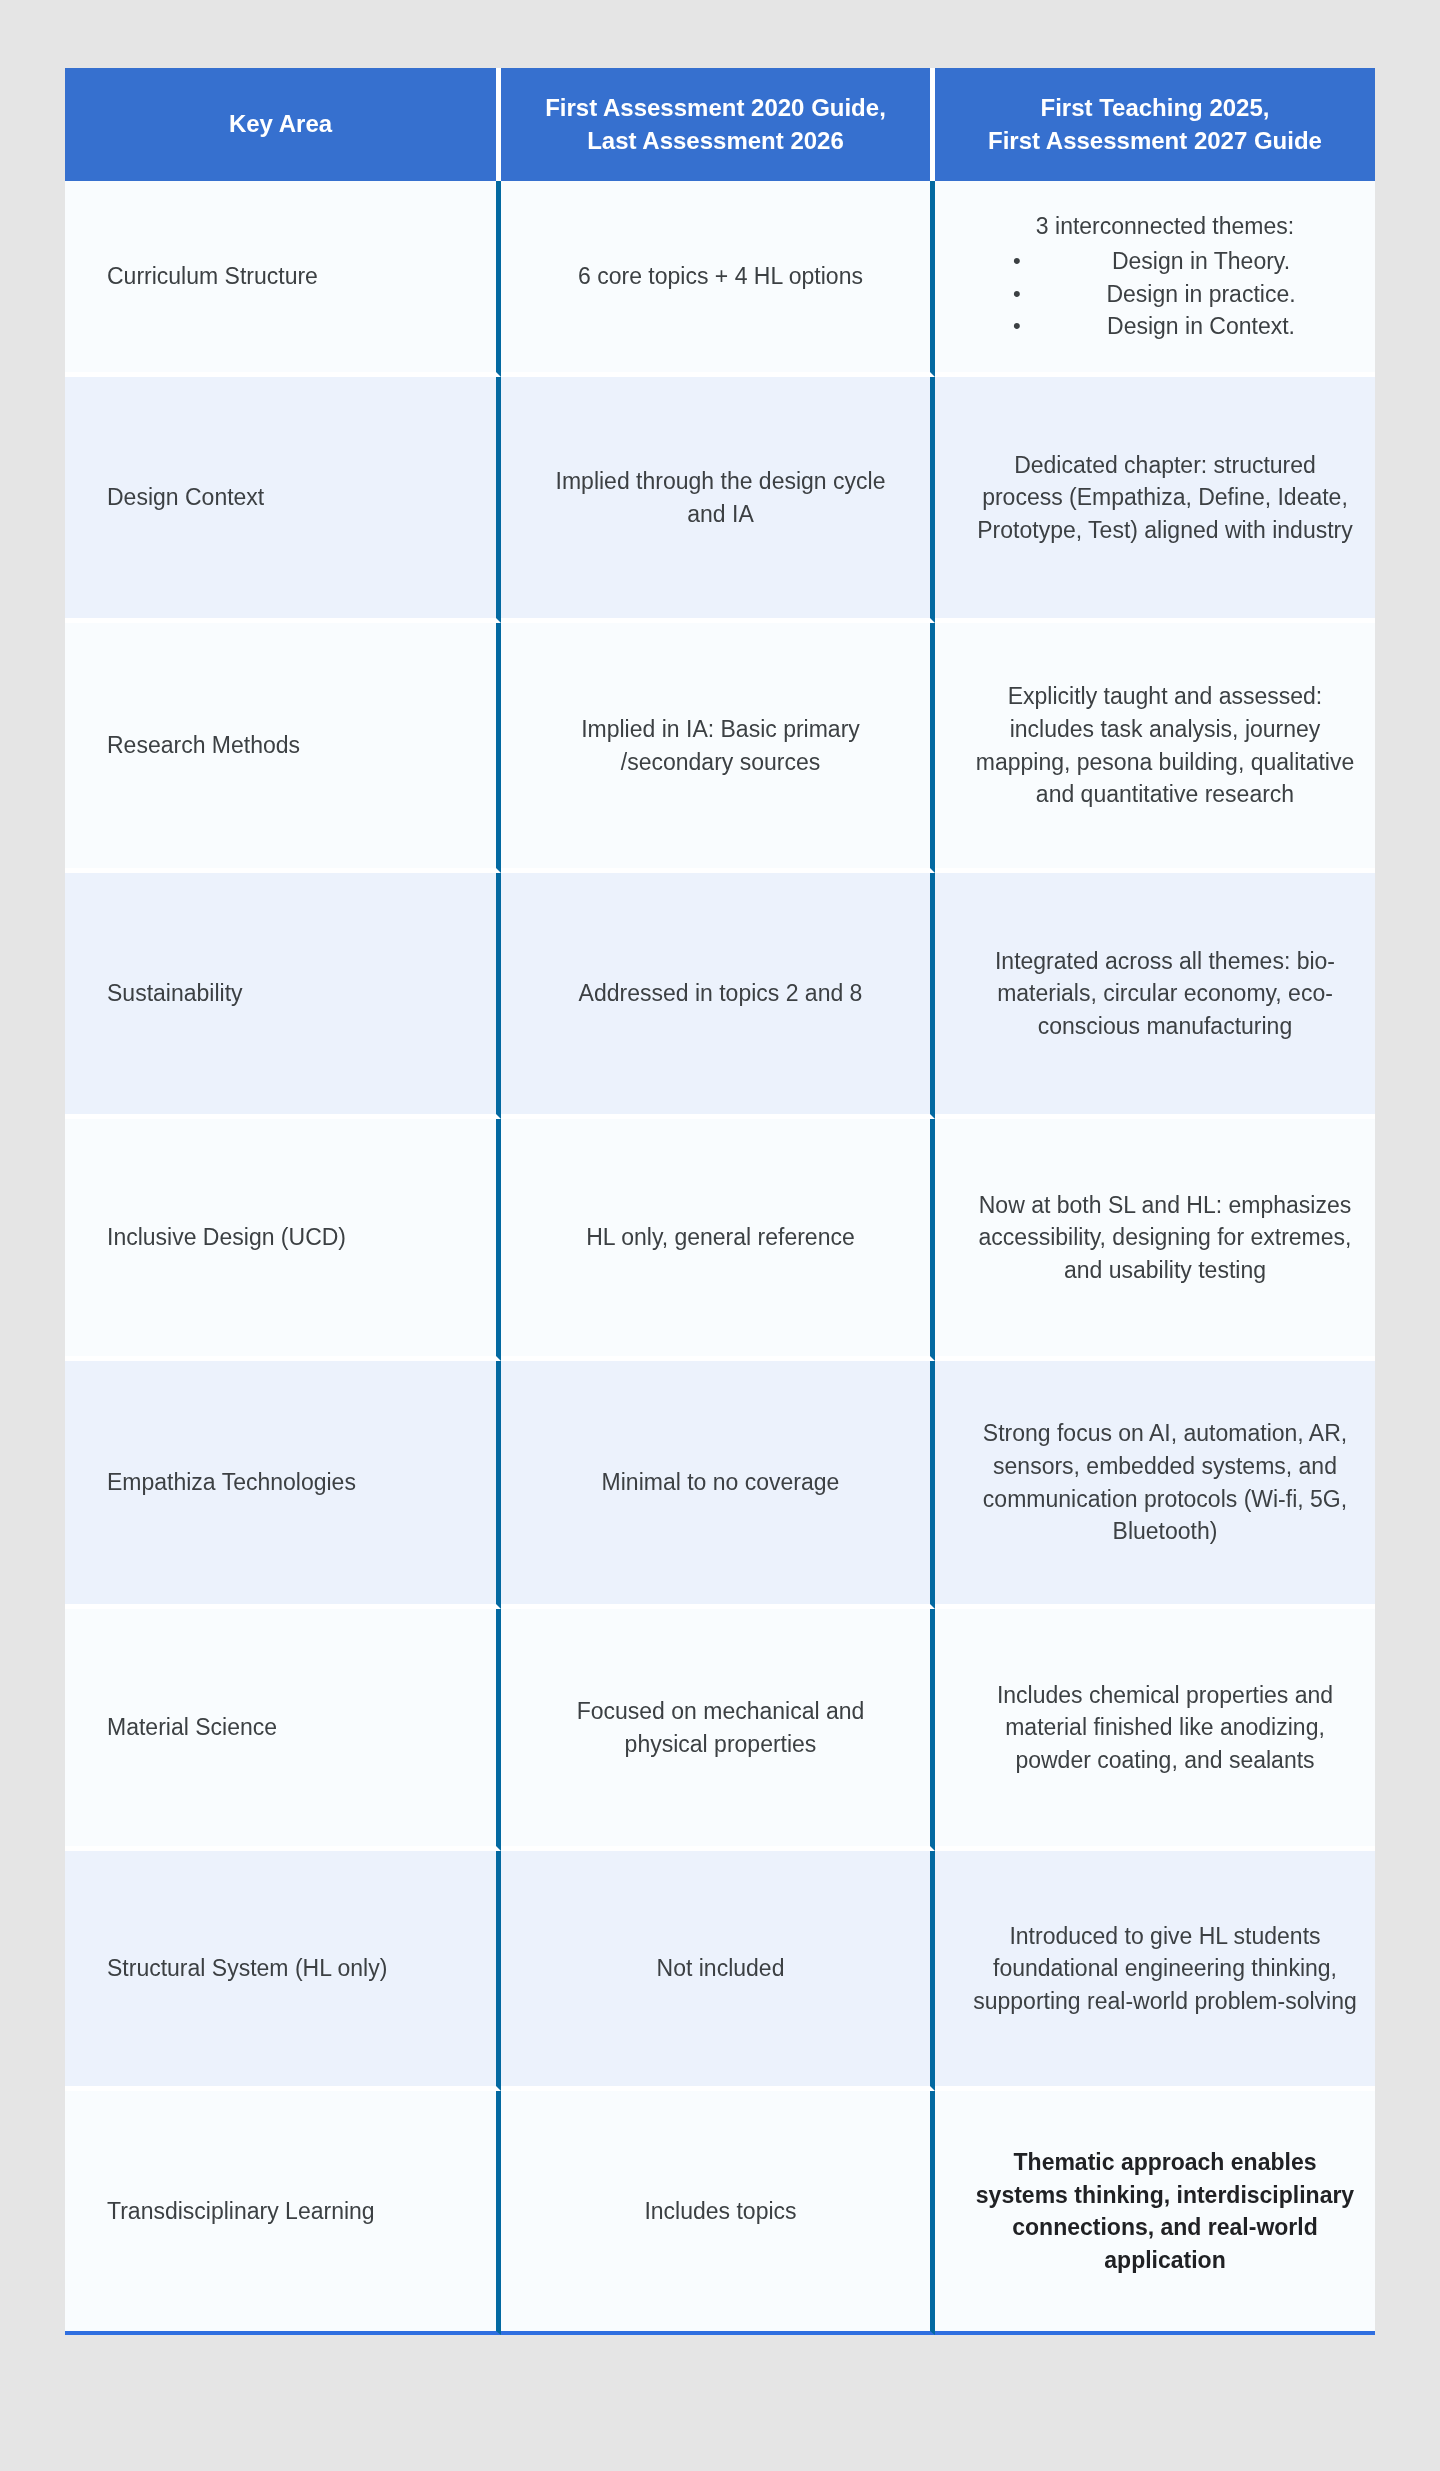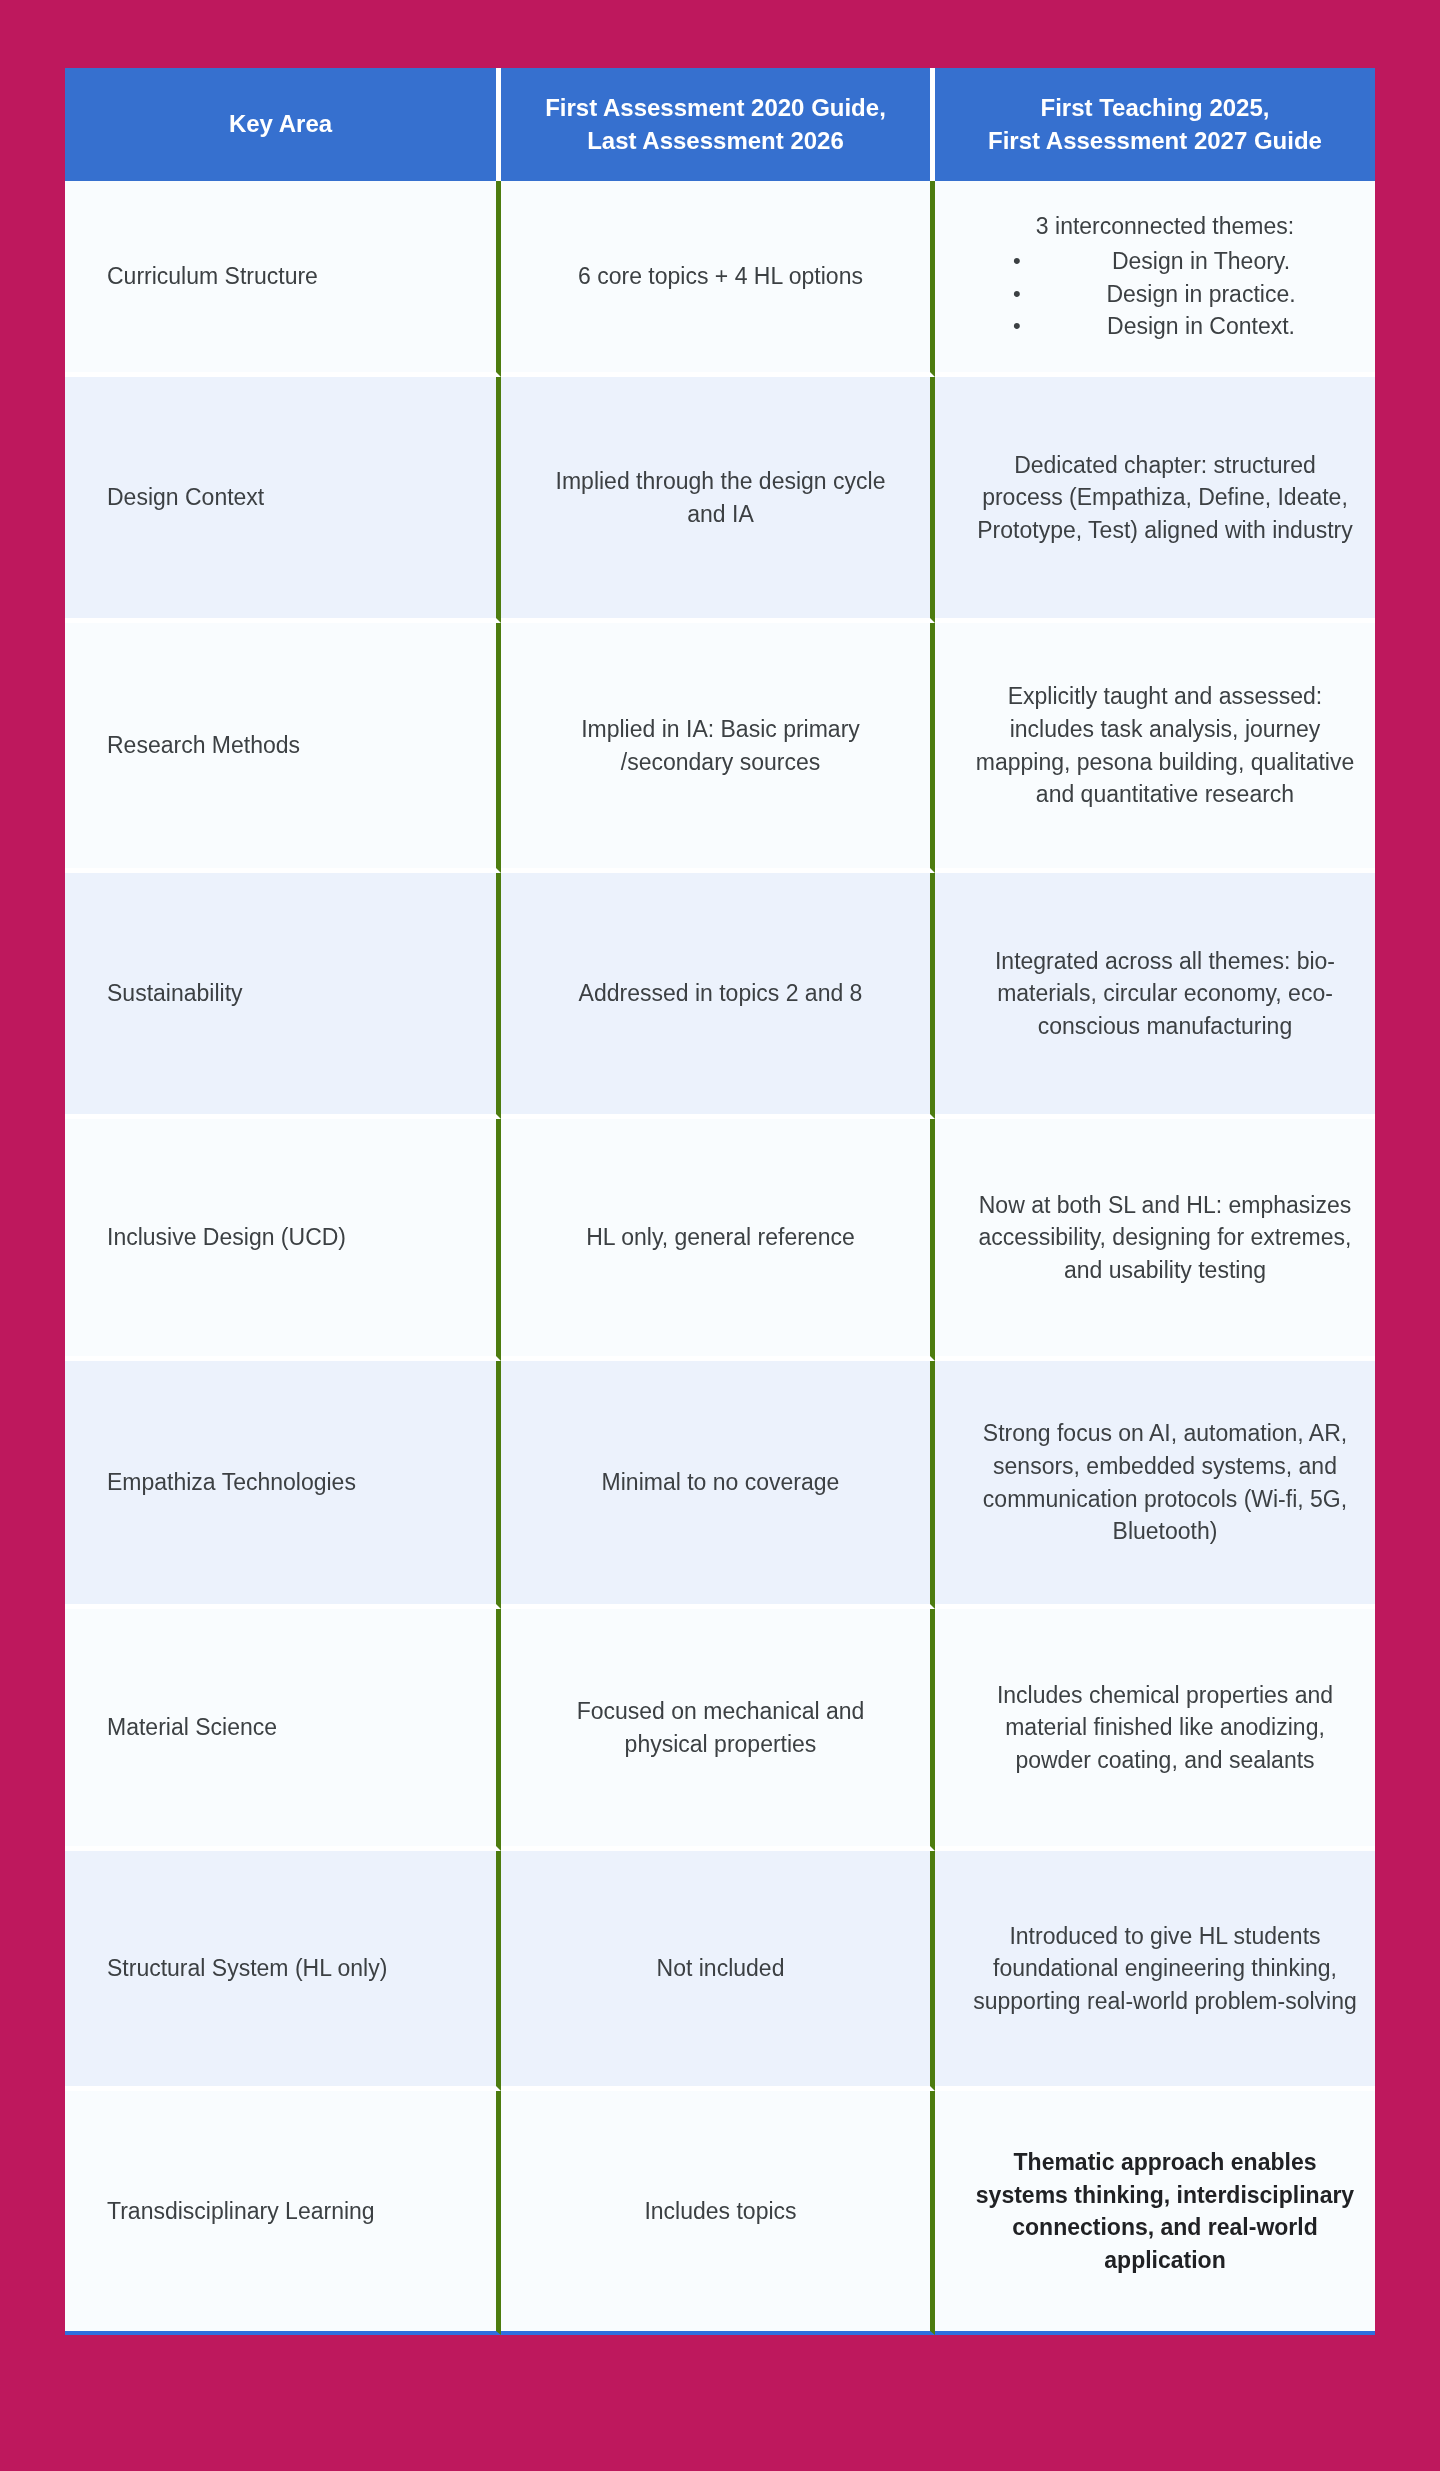--- a/index.html
+++ b/index.html
@@ -11,21 +11,21 @@
     width: 1440px;
     height: 2471px;
     font-family: "Liberation Sans", sans-serif;
     overflow: hidden;
   }
 
   .page {
     position: relative;
     width: 1440px;
     height: 2471px;
-    background: #be185d;
+    background: #e5e5e5;
   }
 
   .table-wrap {
     position: absolute;
     left: 65px;
     top: 68px;
     width: 1310px;
   }
 
   table.comparison {
@@ -53,21 +53,21 @@
     border-right: 5px solid #FFFFFF;
   }
   thead th:last-child { border-right: none; }
 
   tbody td {
     font-size: 23px;
     line-height: 1.42;
     color: #3C4043;
     vertical-align: middle;
     padding: 26px 30px;
-    border-right: 5px solid #4d7c0f;
+    border-right: 5px solid #0369a1;
     border-bottom: 5px solid #FFFFFF;
     box-sizing: border-box;
   }
   tbody td:last-child { border-right: none; }
 
   tbody tr.odd td  { background: #F9FCFE; }
   tbody tr.even td { background: #ECF2FC; }
 
   tbody tr:last-child td {
     border-bottom: 4px solid #2F6FE0;

